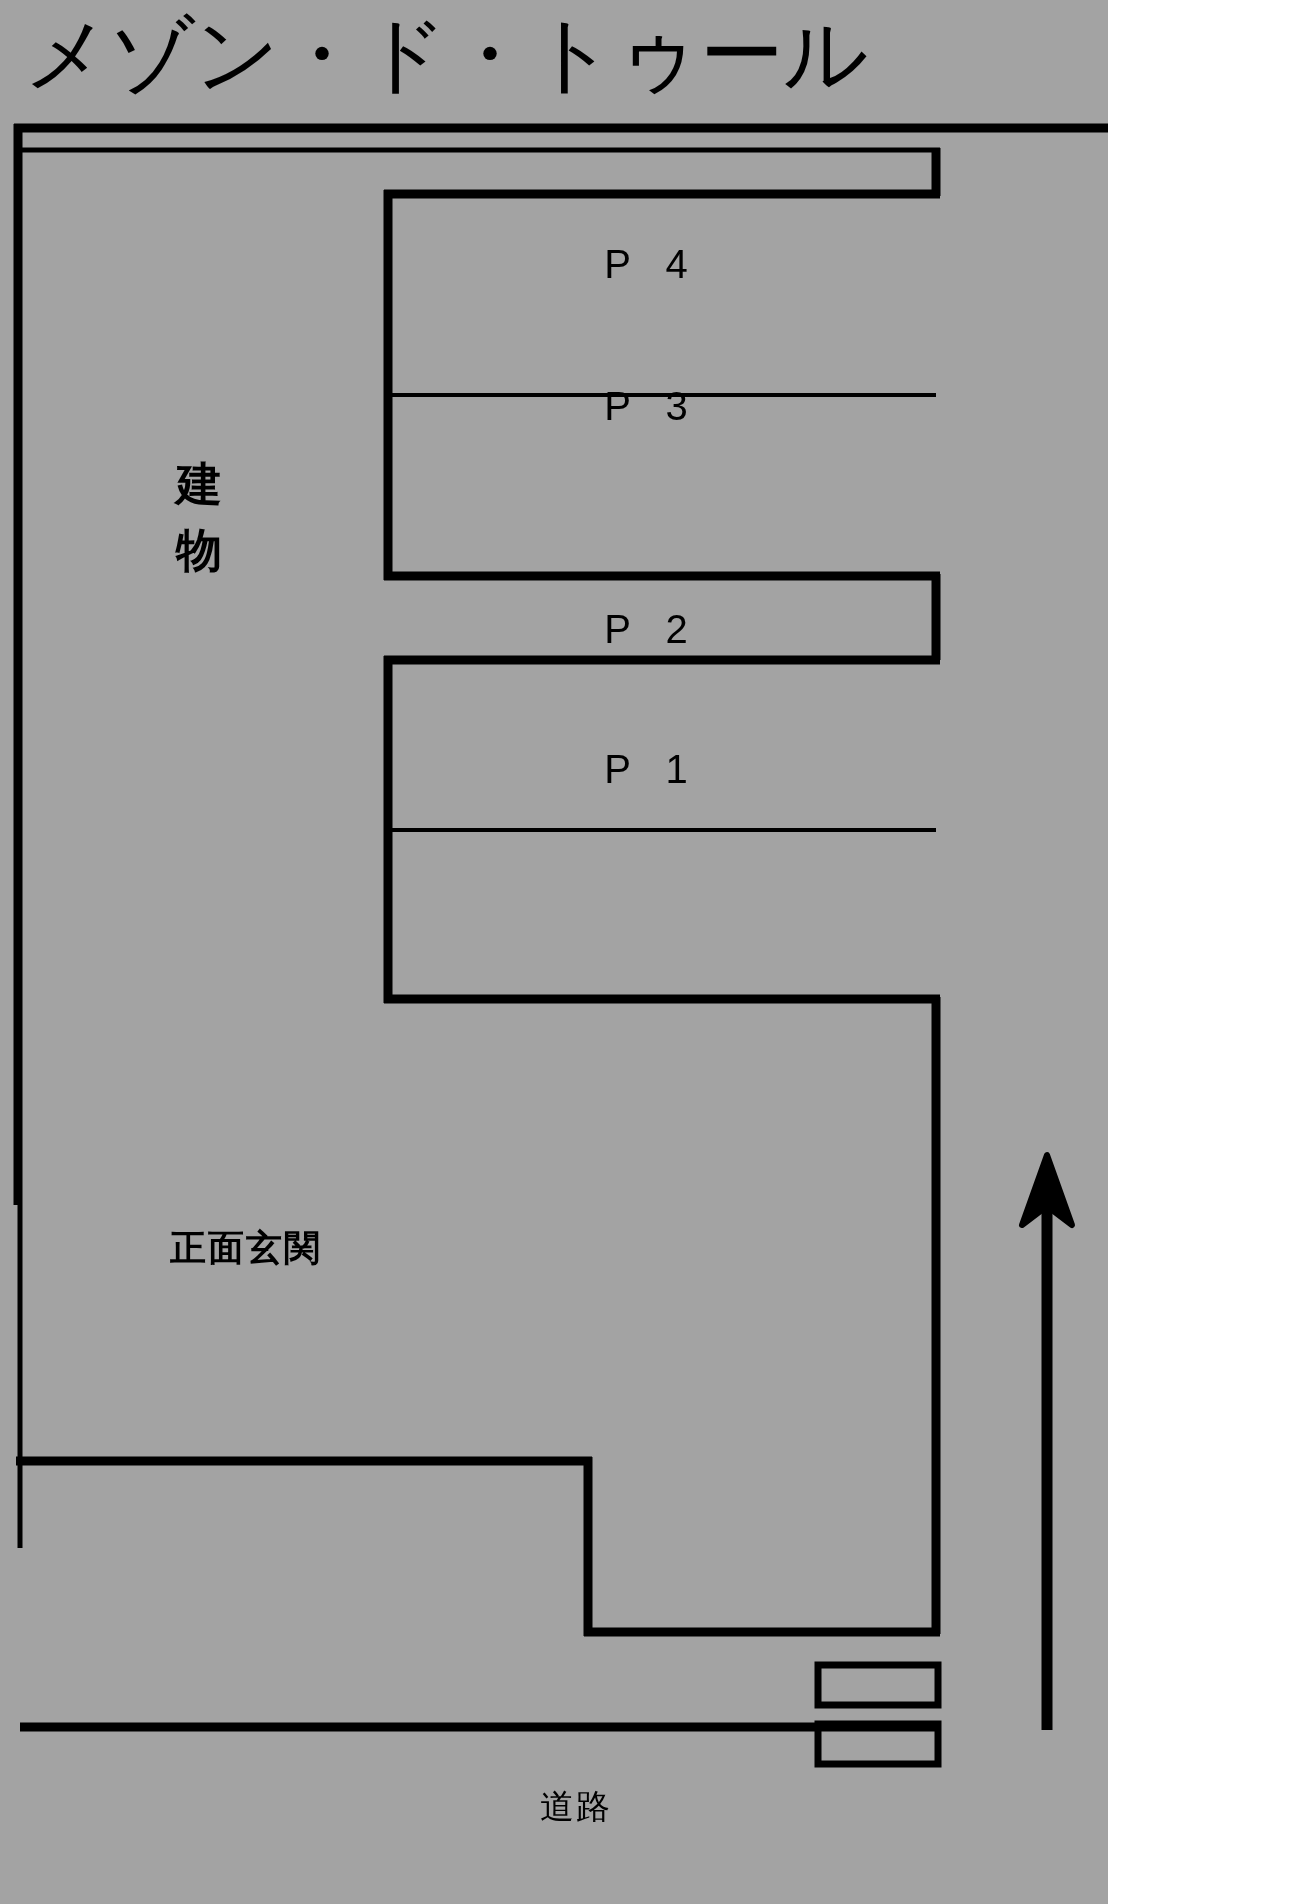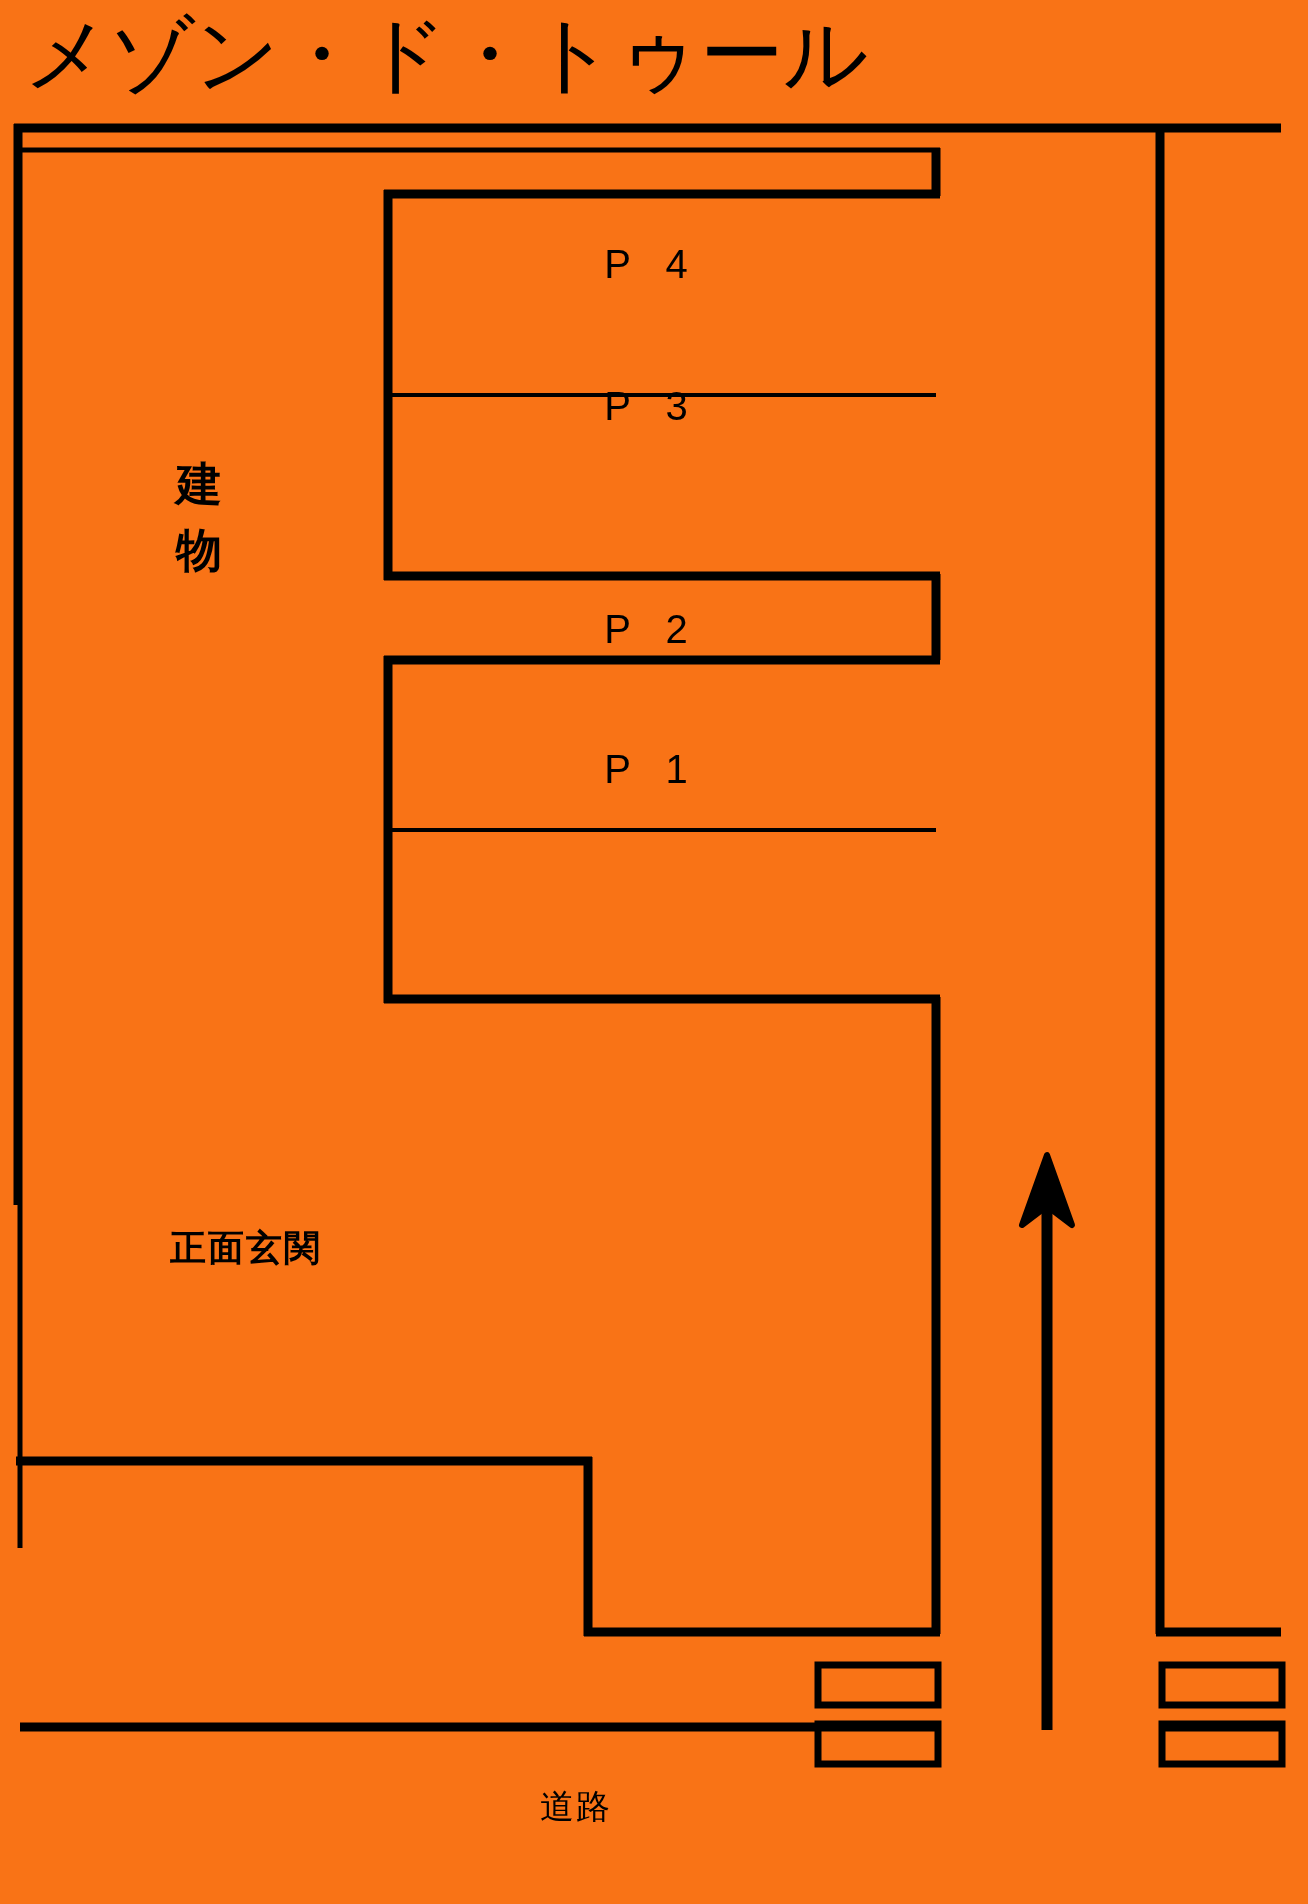--- a/index.html
+++ b/index.html
@@ -7,23 +7,23 @@
     margin: 0;
     padding: 0;
     background: #ffffff;
   }
   body {
     font-family: "Liberation Sans", "DejaVu Sans", sans-serif;
     color: #000000;
   }
   #page {
     position: relative;
-    width: 1308px;
+    width: 1108px;
     height: 1904px;
-    background: #f97316;
+    background: #a3a3a3;
     overflow: hidden;
   }
   #title {
     position: absolute;
     left: 24px;
     top: 2px;
     font-size: 84px;
     line-height: 104px;
     letter-spacing: -1px;
     font-weight: 400;

